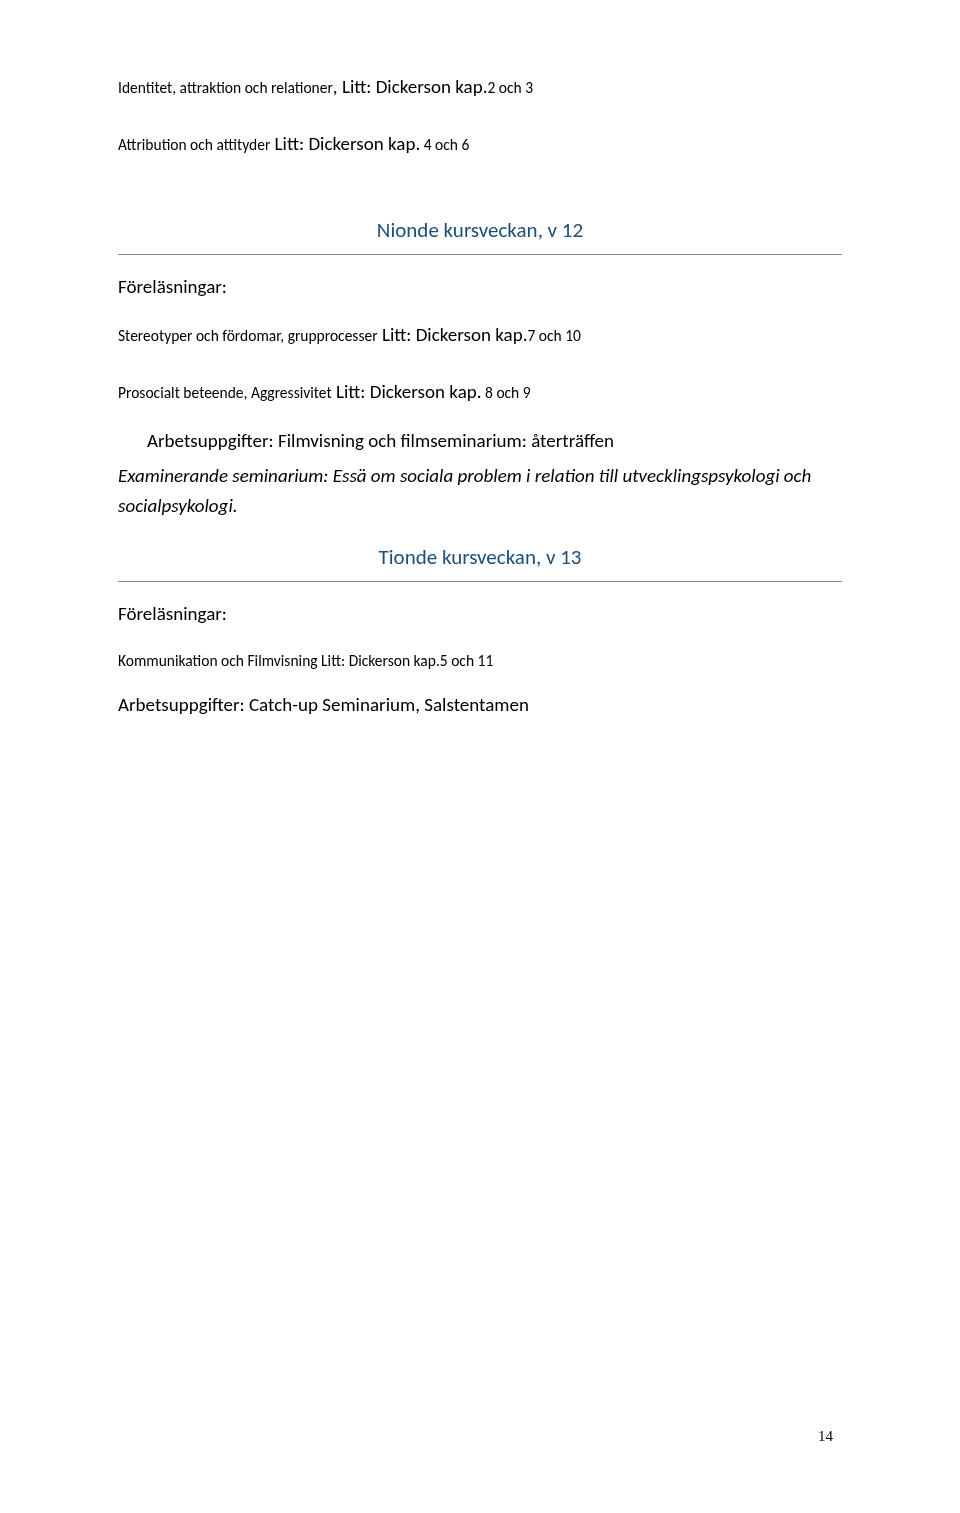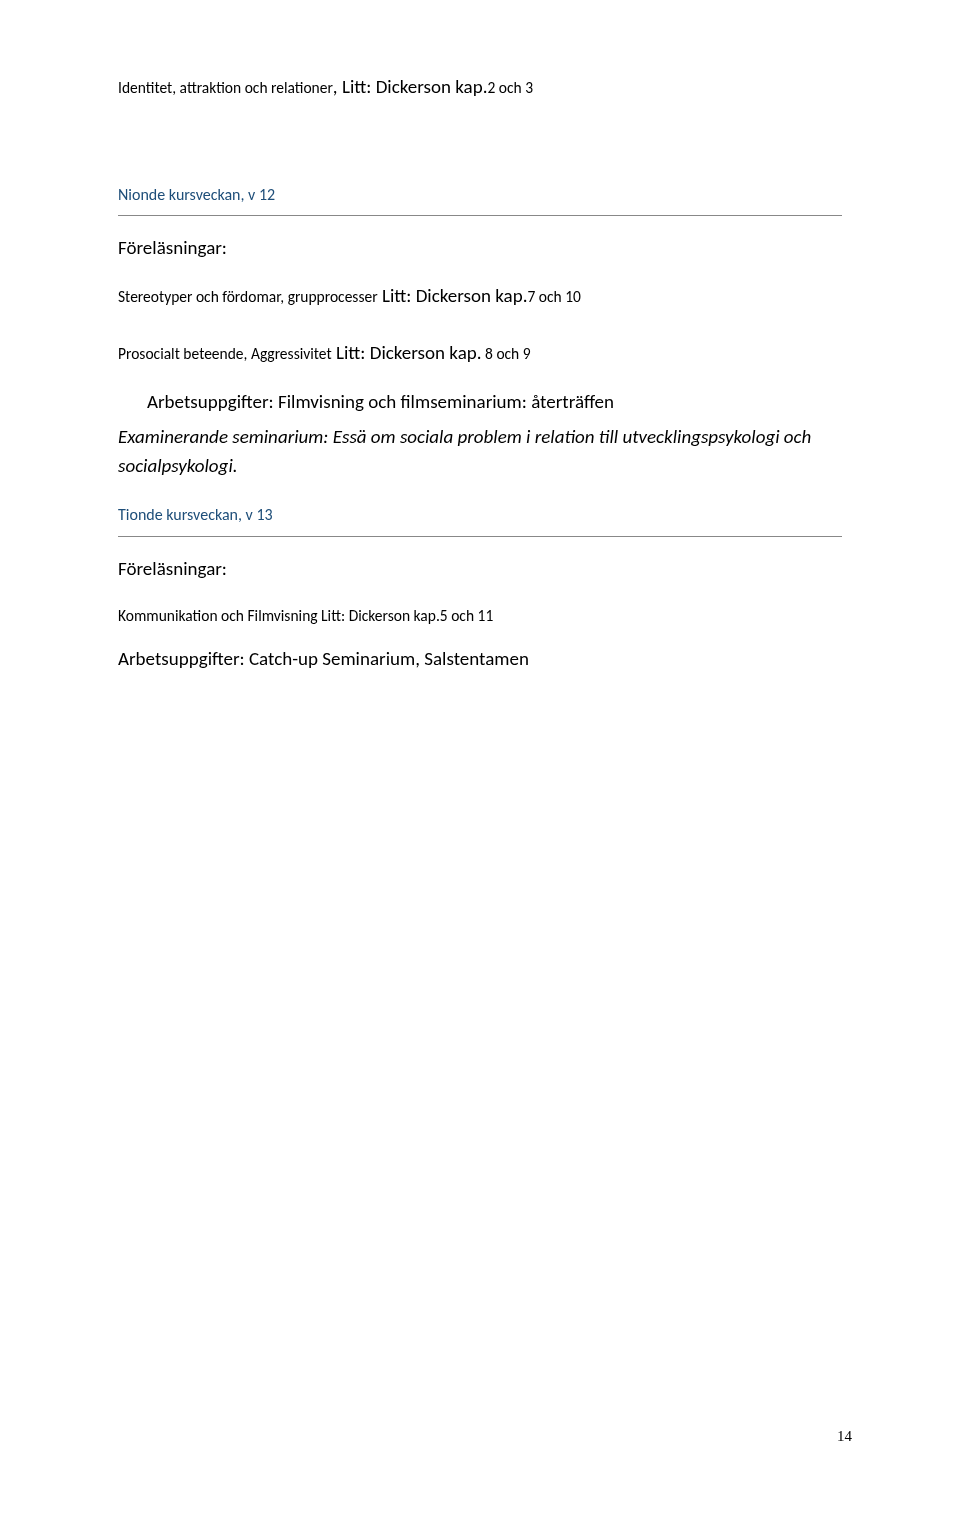--- a/index.html
+++ b/index.html
@@ -8,50 +8,53 @@
     width: 960px;
     height: 1513px;
     padding: 74px 118px 0 118px;
     position: relative;
     border-radius: 8px;
   }
   .line { margin-bottom: 6px; }
   .mixed { font-size: 17px; line-height: 1.4; }
   .small { font-size: 15.5px; }
   .large { font-size: 19px; }
-  .blue { color: #1e4e79; font-size: 16px; line-height: 1.3; }
+  .blue { color: #1e4e79; font-size: 21px; line-height: 1.3; text-align: center; }
   .gap-sm { height: 14px; }
   .gap-md { height: 24px; }
   .gap-lg { height: 30px; }
   .sep {
     border: none;
     border-top: 1px solid #888;
     margin-top: 10px;
     margin-bottom: 20px;
     width: 100%;
   }
   .pagenum {
     position: absolute;
-    right: 108px;
+    right: 127px;
     bottom: 68px;
     font-family: "Times New Roman", Times, serif;
     font-size: 15px;
   }
 </style>
 </head>
 <body>
 
 <div class="page">
 
   <div class="line mixed">
     <span class="small">Identitet, attraktion och relationer</span><span class="large">, Litt: Dickerson kap.</span><span class="small">2 och 3</span>
   </div>
 
   <div class="gap-md"></div>
 
+  <div class="line mixed">
+    <span class="small">Attribution och attityder</span><span class="large"> Litt: Dickerson kap.</span><span class="small"> 4 och 6</span>
+  </div>
 
   <div class="gap-md"></div>
 
 
   <div class="gap-lg"></div>
 
   <div class="blue">Nionde kursveckan, v 12</div>
   <hr class="sep">
 
   <div class="large">Föreläsningar:</div>

